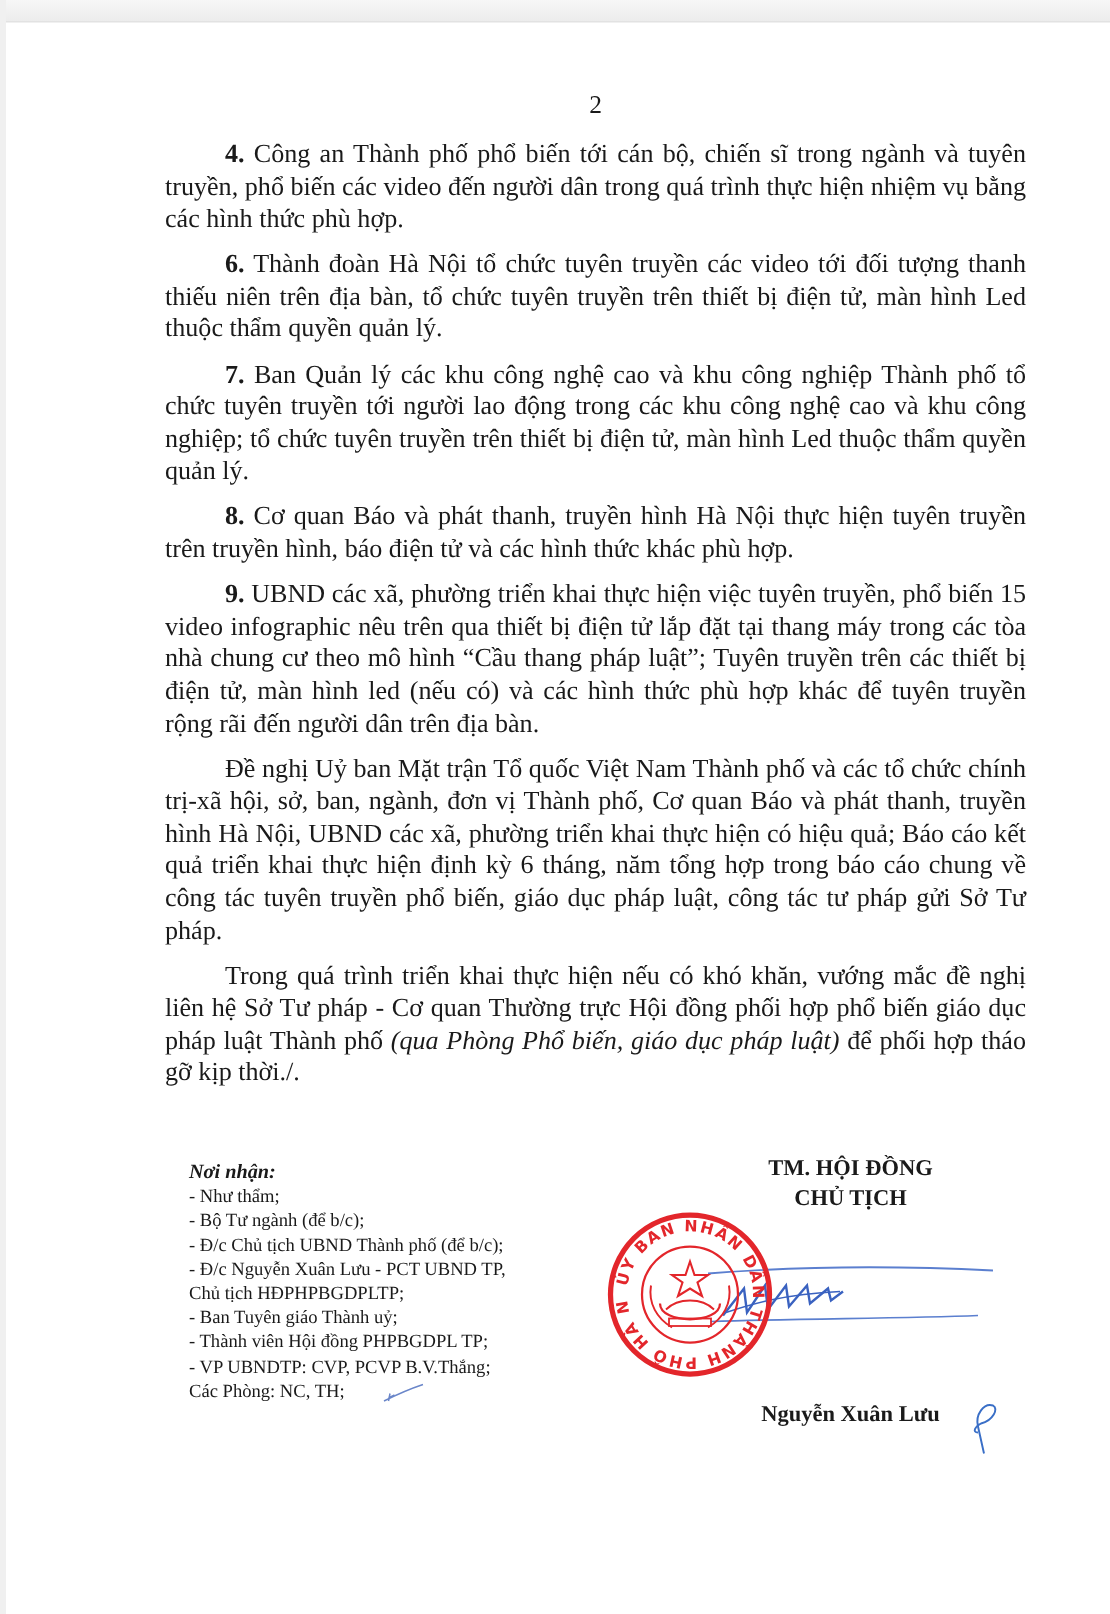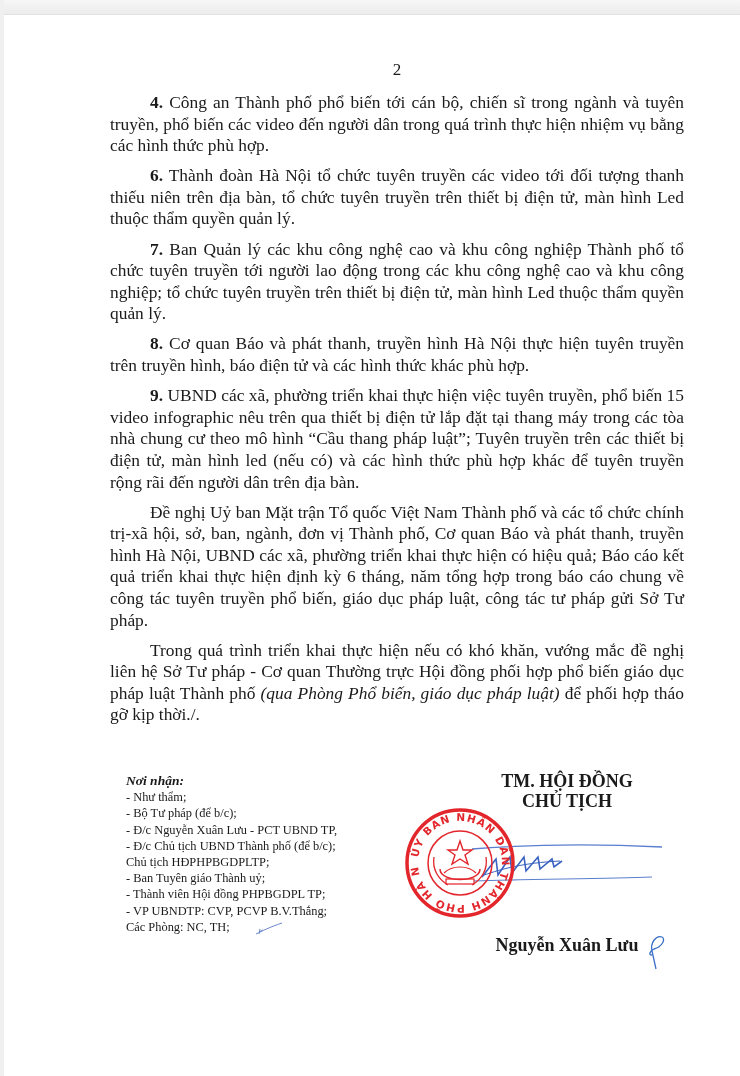--- a/index.html
+++ b/index.html
@@ -86,21 +86,21 @@
       left: 400px;
       top: 0;
       width: 330px;
       height: 230px;
     }
     .sign-line {
       position: absolute;
       width: 330px;
       text-align: center;
       font-weight: bold;
-      font-size: 18px;
+      font-size: 15px;
       white-space: nowrap;
     }
     .seal {
       position: absolute;
       left: 2px;
       top: 40px;
       width: 112px;
       height: 112px;
     }
     .signature {
@@ -131,23 +131,23 @@
     <p class="para"><b>9.</b> <span>UBND các xã, phường triển khai thực hiện việc tuyên truyền, phổ biến 15 video infographic nêu trên qua thiết bị điện tử lắp đặt tại thang máy trong các tòa nhà chung cư theo mô hình “Cầu thang pháp luật”; Tuyên truyền trên các thiết bị điện tử, màn hình led (nếu có) và các hình thức phù hợp khác để tuyên truyền rộng rãi đến người dân trên địa bàn.</span></p>
     <p class="para">Đề nghị Uỷ ban Mặt trận Tổ quốc Việt Nam Thành phố và các tổ chức chính trị-xã hội, sở, ban, ngành, đơn vị Thành phố, Cơ quan Báo và phát thanh, truyền hình Hà Nội, UBND các xã, phường triển khai thực hiện có hiệu quả; Báo cáo kết quả triển khai thực hiện định kỳ 6 tháng, năm tổng hợp trong báo cáo chung về công tác tuyên truyền phổ biến, giáo dục pháp luật, công tác tư pháp gửi Sở Tư pháp.</p>
     <p class="para"><span>Trong quá trình triển khai thực hiện nếu có khó khăn, vướng mắc đề nghị liên hệ Sở Tư pháp - Cơ quan Thường trực Hội đồng phối hợp phổ biến giáo dục pháp luật Thành phố </span><i>(qua Phòng Phổ biến, giáo dục pháp luật)</i><span> để phối hợp tháo gỡ kịp thời./.</span></p>
   </div>
 </div>
 
 <div class="footer">
   <div class="recipients">
     <div class="title">Nơi nhận:</div>
     <div class="item">- Như thẩm;</div>
-    <div class="item">- Bộ Tư pháp (để b/c);</div>
+    <div class="item">- Bộ Tư ngành (để b/c);</div>
+    <div class="item">- Đ/c Chủ tịch UBND Thành phố (để b/c);</div>
     <div class="item">- Đ/c Nguyễn Xuân Lưu - PCT UBND TP,</div>
-    <div class="item">- Đ/c Chủ tịch UBND Thành phố (để b/c);</div>
     <div class="item">Chủ tịch HĐPHPBGDPLTP;</div>
     <div class="item">- Ban Tuyên giáo Thành uỷ;</div>
     <div class="item">- Thành viên Hội đồng PHPBGDPL TP;</div>
     <div class="item">- VP UBNDTP: CVP, PCVP B.V.Thắng;</div>
     <div class="item">Các Phòng: NC, TH;</div>
     <svg class="initial-mark" style="left:128px; top:148px;" width="30" height="16" viewBox="0 0 30 16">
       <path d="M2 13 C 8 10, 16 6, 28 2" stroke="#6a86c9" stroke-width="1" fill="none"></path>
       <path d="M6 8 L 5 13 M5 11 L 9 9" stroke="#6a86c9" stroke-width="1" fill="none"></path>
     </svg>
   </div>

